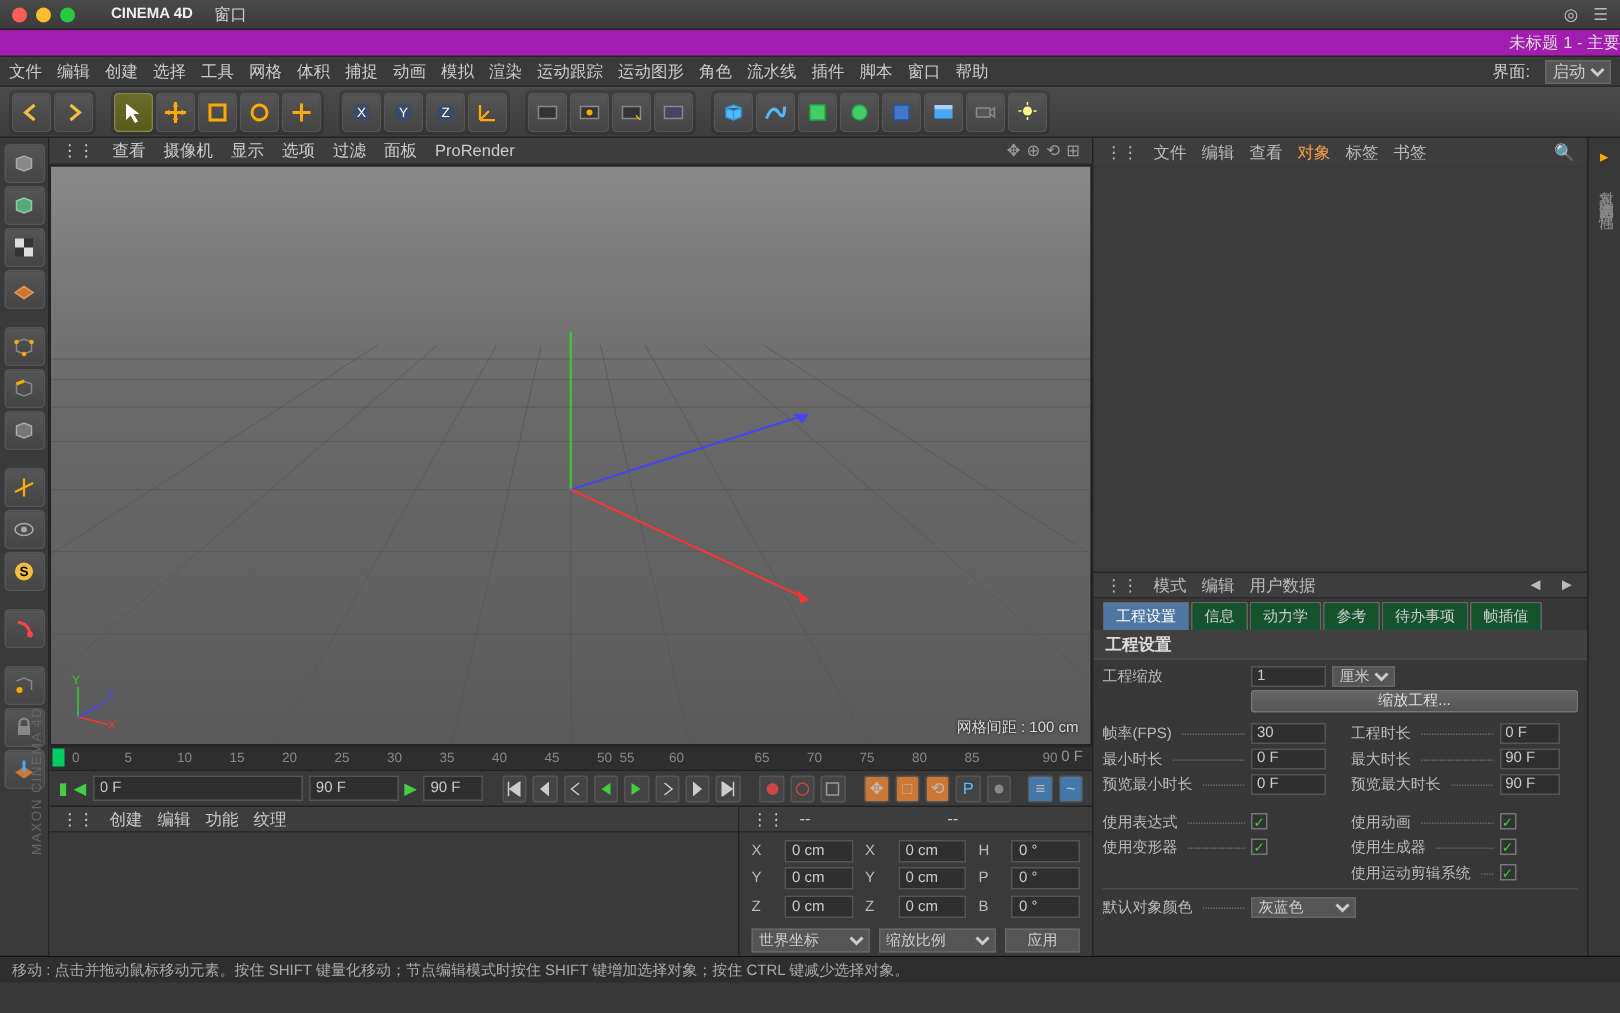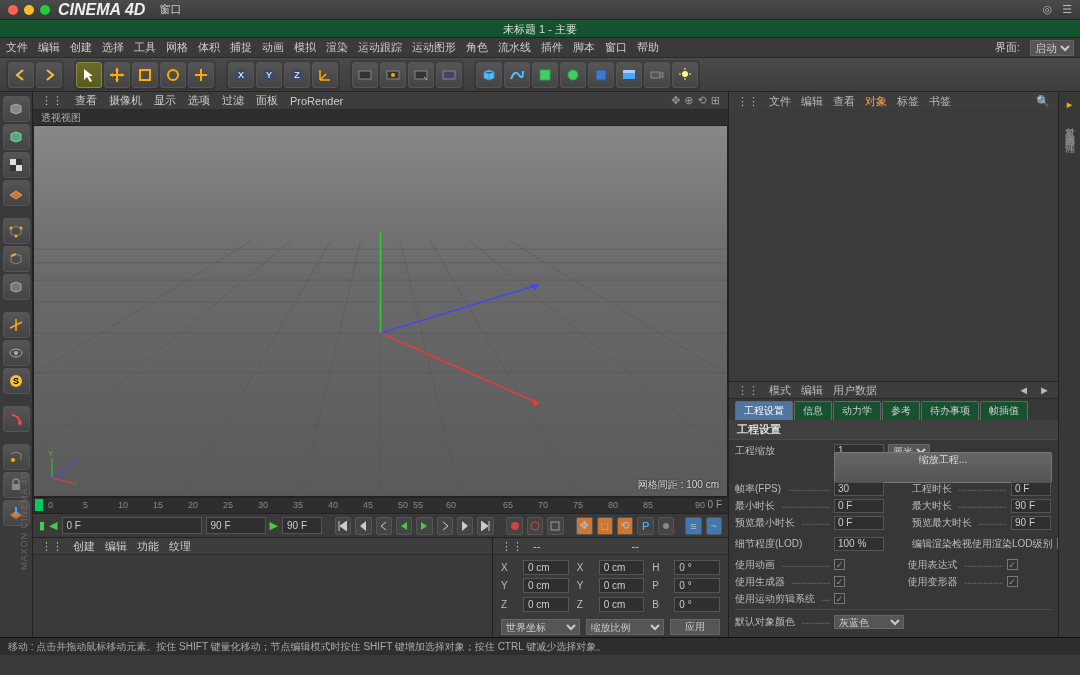--- a/index.html
+++ b/index.html
@@ -1,24 +1,24 @@
 <!DOCTYPE html>
 <html><head>
 <meta charset="utf-8">
 <style>
 * { margin: 0; padding: 0; box-sizing: border-box; font-family: -apple-system, "Helvetica Neue", Arial, sans-serif; }
 body { width: 1080px; height: 675px; background: #393939; color: #bbb; font-size: 11px; overflow: hidden; user-select: none; }
 .titlebar { height: 20px; background: linear-gradient(#4a4a4a,#3a3a3a); display: flex; align-items: center; padding: 0 8px; border-bottom: 1px solid #222; }
 .dots { display: flex; gap: 6px; }
 .dot { width: 10px; height: 10px; border-radius: 50%; }
 .dot.r { background: #ff5f56; } .dot.y { background: #ffbd2e; } .dot.g { background: #27c93f; }
-.titlebar .app { font-weight: bold; color: #eee; margin-left: 8px; font-size: 16px; font-style: italic; }
+.titlebar .app { font-weight: bold; color: #eee; margin-left: 24px; font-size: 10px; }
 .titlebar .menu { margin-left: 14px; color: #ccc; }
 .titlebar .right { margin-left: auto; display: flex; gap: 10px; align-items: center; }
-.doctitle { height: 18px; background: #14532d; color: #ddd; text-align: center; line-height: 18px; font-size: 11px; border-bottom: 1px solid #222;}
+.doctitle { height: 18px; background: #a21caf; color: #ddd; text-align: right; line-height: 18px; font-size: 11px; border-bottom: 1px solid #222;}
 .menubar { height: 20px; background: #3a3a3a; display: flex; align-items: center; padding: 0 6px; gap: 10px; border-bottom: 1px solid #2a2a2a; color: #ccc; }
 .menubar span { cursor: default; }
 .menubar .spacer { flex: 1; }
 .menubar select { background: #555; color: #ccc; border: 1px solid #666; font-size: 11px; height: 16px; }
 .toolbar { height: 34px; background: linear-gradient(#4a4a4a,#3e3e3e); display: flex; align-items: center; padding: 2px 6px; gap: 2px; border-bottom: 1px solid #222;}
 .tbtn { width: 26px; height: 26px; display: inline-flex; align-items: center; justify-content: center; border-radius: 3px; border:1px solid #555; background: linear-gradient(#555,#444); }
 .tbtn.sel { background: linear-gradient(#6a6a2a,#5a5a1a); border-color:#888844;}
 .tgrp { display: flex; gap: 2px; margin-right: 8px; padding: 2px; background: rgba(0,0,0,0.15); border-radius: 4px;}
 .ico { width: 16px; height: 16px; display: inline-block; }
 .main { display: flex; height: 545px; }
@@ -62,22 +62,22 @@
 .attrtabs .tab.active { background:#5076a3; color:#fff;}
 .attrsec { padding:2px 8px; color:#ddd; font-weight:bold; font-size:11px; border-bottom:1px solid #4a4a4a; background:#404040;}
 .attrbody { flex:1; overflow-y:auto; padding:2px 6px; font-size:10px;}
 .arow { display:flex; align-items:center; height:17px; gap:4px;}
 .arow .lbl { width:95px; color:#bbb; white-space:nowrap; overflow:hidden;}
 .arow .lbl.dots::after { content:" ................................"; color:#666; letter-spacing:-1px;}
 .arow .fld { background:#2f2f2f; border:1px solid #555; color:#ccc; height:14px; font-size:10px; padding:0 3px; width:50px;}
 .arow select { background:#555; color:#ccc; border:1px solid #666; font-size:10px; height:14px;}
 .arow .chk { width:11px; height:11px; border:1px solid #777; background:#333; display:inline-flex; align-items:center; justify-content:center; color:#4c4; font-size:9px;}
 .arow .chk.on::after{content:"✓";}
-.arow .wbtn { flex:1; height:31px; background:linear-gradient(#666,#555); border:1px solid #777; color:#ddd; text-align:center; font-size:10px; line-height:13px; border-radius:2px;}
-.twocol { display:flex; gap:28px;}
+.arow .wbtn { flex:1; height:15px; background:linear-gradient(#666,#555); border:1px solid #777; color:#ddd; text-align:center; font-size:10px; line-height:13px; border-radius:2px;}
+.twocol { display:flex; gap:14px;}
 .twocol > div { flex:1;}
 .statusbar { height:18px; background:#2e2e2e; color:#aaa; font-size:10px; display:flex; align-items:center; padding:0 8px; border-top:1px solid #111;}
 .sidetext { position:absolute; left:19px; top:570px; transform: rotate(-90deg); transform-origin: left top; color:#666; font-size:9px; letter-spacing:1px;}
 svg { display:block;}
 .farright { width:22px; background:#383838; border-left:1px solid #222; display:flex; flex-direction:column; align-items:center; padding-top:6px; gap:8px;}
 .farright .v { writing-mode: vertical-rl; color:#888; font-size:10px;}
 </style>
 </head>
 <body>
 
@@ -359,21 +359,20 @@
       <span>过滤</span>
       <span>面板</span>
       <span>ProRender</span>
       <div class="right">
         <span>✥</span>
         <span>⊕</span>
         <span>⟲</span>
         <span>⊞</span>
       </div>
     </div>
-    <div class="vplabel">透视视图</div>
     <div class="viewport">
       <svg width="100%" height="100%" viewBox="0 0 700 420" preserveAspectRatio="none">
         <g stroke="#555" stroke-width="0.5">
           <line x1="0" y1="140" x2="700" y2="140"></line>
             <line x1="0" y1="155" x2="700" y2="155"></line>
           <line x1="0" y1="175" x2="700" y2="175"></line>
             <line x1="0" y1="200" x2="700" y2="200"></line>
           <line x1="0" y1="235" x2="700" y2="235"></line>
             <line x1="0" y1="280" x2="700" y2="280"></line>
           <line x1="0" y1="340" x2="700" y2="340"></line>
@@ -623,57 +622,43 @@
                 <span class="lbl dots">最大时长</span>
                 <input class="fld" style="width: 40px;" value="90 F">
               </div>
             <div class="arow">
                 <span class="lbl dots">预览最大时长</span>
                 <input class="fld" style="width: 40px;" value="90 F">
               </div>
           </div>
         </div>
         <div style="height:4px"></div>
-        <div class="twocol">
-          <div>
-              <div class="arow">
-                <span class="lbl">细节程度(LOD)</span>
-                <input class="fld" value="100 %" style="">
-              </div>
-            </div>
-          <div>
-              <div class="arow">
-                <span class="lbl" style="width:auto;flex:1">编辑渲染检视使用渲染LOD级别</span>
-                <span class="chk"></span>
-              </div>
-            </div>
-        </div>
         <div style="height:4px"></div>
         <div class="twocol">
           <div>
             <div class="arow">
+                <span class="lbl dots">使用表达式</span>
+                <span class="chk on"></span>
+              </div>
+            <div class="arow">
+                <span class="lbl dots">使用变形器</span>
+                <span class="chk on"></span>
+              </div>
+          </div>
+          <div>
+            <div class="arow">
                 <span class="lbl dots">使用动画</span>
                 <span class="chk on"></span>
               </div>
             <div class="arow">
                 <span class="lbl dots">使用生成器</span>
                 <span class="chk on"></span>
               </div>
             <div class="arow">
                 <span class="lbl dots">使用运动剪辑系统</span>
-                <span class="chk on"></span>
-              </div>
-          </div>
-          <div>
-            <div class="arow">
-                <span class="lbl dots">使用表达式</span>
-                <span class="chk on"></span>
-              </div>
-            <div class="arow">
-                <span class="lbl dots">使用变形器</span>
                 <span class="chk on"></span>
               </div>
           </div>
         </div>
         <div style="height:4px;border-top:1px solid #4a4a4a;margin-top:2px"></div>
         <div class="arow">
             <span class="lbl dots">默认对象颜色</span>
             <select style="width:70px"><option>灰蓝色</option></select>
           </div>
 

